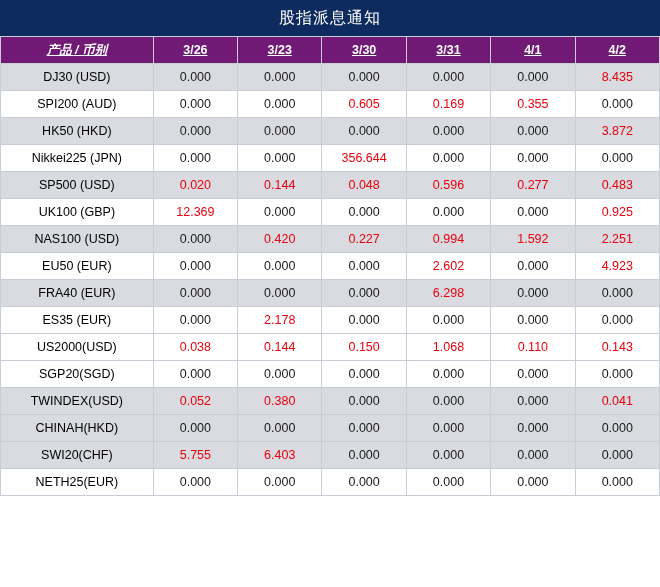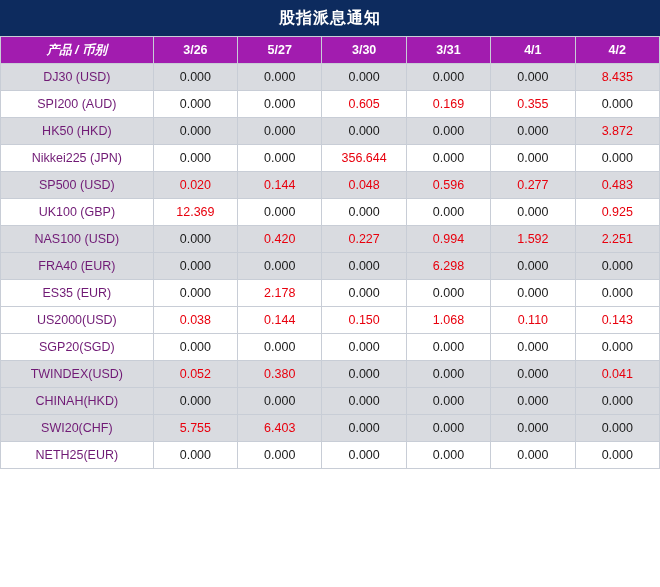--- a/index.html
+++ b/index.html
@@ -19,55 +19,56 @@
     background: #fff;
   }
   .title-bar {
     height: 36px;
     background: #0d2b5e;
     color: #ffffff;
     display: flex;
     align-items: center;
     justify-content: center;
     font-size: 16px;
-    font-weight: bold;
+    font-weight: normal;
     letter-spacing: 1px;
   }
   table.grid {
     border-collapse: collapse;
     width: 660px;
     table-layout: fixed;
   }
   table.grid th, table.grid td {
     border: 1px solid #c8cdd6;
     height: 26px;
     font-size: 12.5px;
     text-align: center;
     padding: 0;
     overflow: hidden;
     white-space: nowrap;
   }
   thead th {
-    background: #a21caf;
+    background: #701a75;
     color: #ffffff;
     font-weight: bold;
     font-size: 13px;
     border: 1px solid #123c78;
     height: 27px;
+    text-decoration: underline;
   }
   thead th.first-col {
     font-style: italic;
   }
   col.c0 { width: 152px; }
   col.cd { width: 84px; }
   tbody tr.odd td { background: #d9dbe0; }
   tbody tr.even td { background: #ffffff; }
   td.label {
     font-weight: normal;
-    color: #701a75;
+    color: #000000;
     margin-left: 8px;
   }
   td.val { color: #1a1a1a; }
   td.val.hl { color: #e8000d; }
 </style>
 </head>
 <body>
 
 <div class="sheet">
 
@@ -82,21 +83,21 @@
         <col class="cd">
         <col class="cd">
         <col class="cd">
         <col class="cd">
         <col class="cd">
     </colgroup>
     <thead>
       <tr>
         <th class="first-col">产品 / 币别</th>
         <th>3/26</th>
-        <th>5/27</th>
+        <th>3/23</th>
         <th>3/30</th>
         <th>3/31</th>
         <th>4/1</th>
         <th>4/2</th>
       </tr>
     </thead>
     <tbody id="tbody">
         <tr class="odd">
           <td class="label">DJ30 (USD)</td>
           <td class="val">0.000</td>
@@ -153,20 +154,29 @@
         </tr>
         <tr class="odd">
           <td class="label">NAS100 (USD)</td>
           <td class="val">0.000</td>
           <td class="val hl">0.420</td>
           <td class="val hl">0.227</td>
           <td class="val hl">0.994</td>
           <td class="val hl">1.592</td>
           <td class="val hl">2.251</td>
         </tr>
+        <tr class="even">
+          <td class="label">EU50 (EUR)</td>
+          <td class="val">0.000</td>
+          <td class="val">0.000</td>
+          <td class="val">0.000</td>
+          <td class="val hl">2.602</td>
+          <td class="val">0.000</td>
+          <td class="val hl">4.923</td>
+        </tr>
         <tr class="odd">
           <td class="label">FRA40 (EUR)</td>
           <td class="val">0.000</td>
           <td class="val">0.000</td>
           <td class="val">0.000</td>
           <td class="val hl">6.298</td>
           <td class="val">0.000</td>
           <td class="val">0.000</td>
         </tr>
         <tr class="even">

